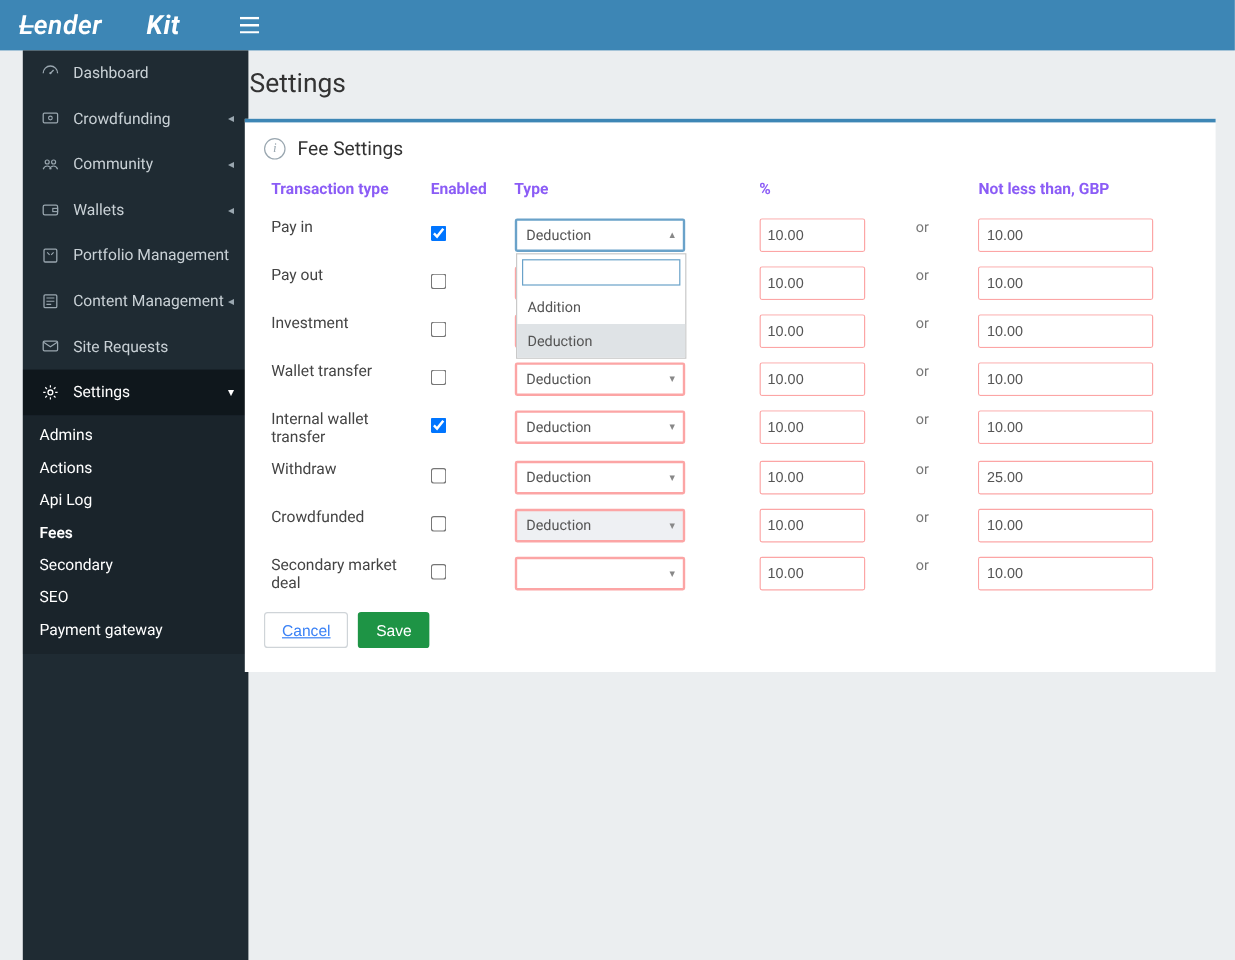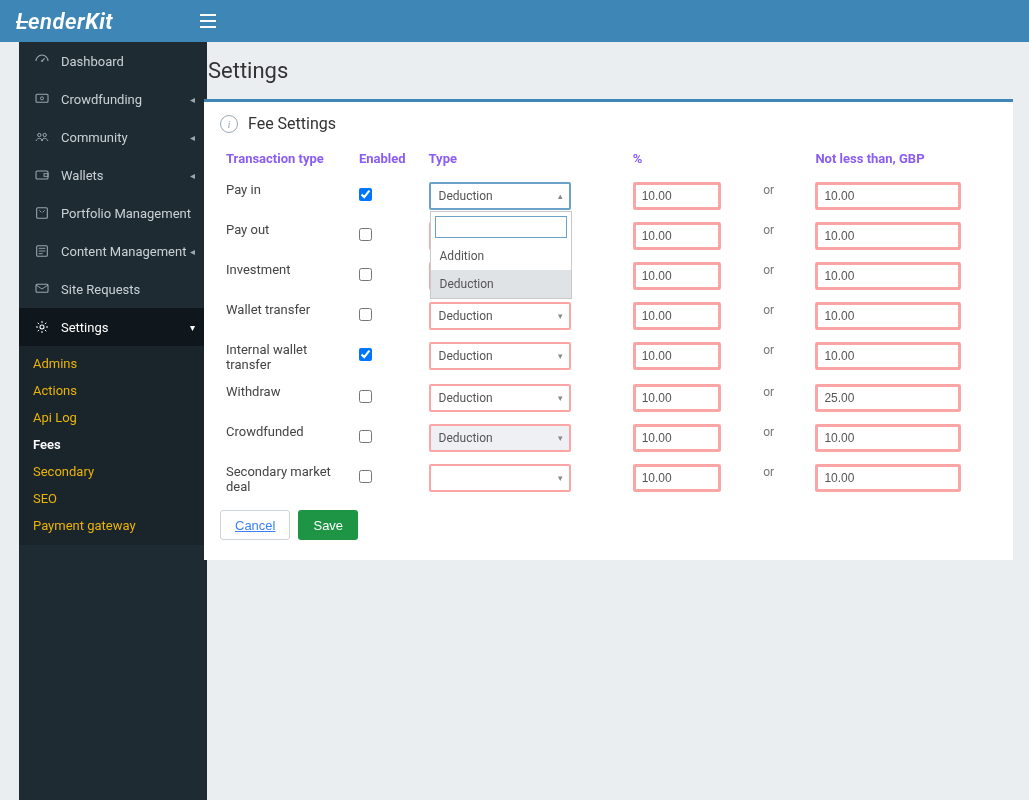--- a/index.html
+++ b/index.html
@@ -24,20 +24,21 @@
     width: 188px;
     height: 42px;
     display: flex;
     align-items: center;
     padding-left: 16px;
     color: #fff;
     font-size: 22px;
     font-weight: 600;
     font-style: italic;
     letter-spacing: 0.5px;
+    gap: 37px;
   }
   .logo .l-strike { text-decoration: line-through; text-decoration-thickness: 2px; }
   .hamburger { width: 40px; height: 42px; display:flex; align-items:center; justify-content:center; color:#fff; cursor:pointer;}
   .hamburger svg { width:16px; height:14px; }
 
   .sidebar {
     position: absolute;
     left:0; top:42px; bottom:0;
     width:188px;
     background:#1f2b33;
@@ -63,21 +64,21 @@
   }
   .nav-item.active .nav-icon { color:#fff;}
   .nav-item.active .caret { color:#fff;}
   .subnav {
     background:#1a242b;
     padding:4px 0 6px;
   }
   .subnav-item {
     display:block;
     padding:6px 14px 6px 14px;
-    color:#eab308;
+    color:#ffffff;
     font-size:13px;
     cursor:pointer;
   }
   .subnav-item.active { color:#fff; font-weight:600;}
 
   .main {
     position:absolute;
     left:188px;
     top:42px;
     right:0;
@@ -145,21 +146,21 @@
     font-size:12px;
     color:#555;
     cursor:pointer;
   }
   .dropdown .opt:hover, .dropdown .opt.hover { background:#dfe3e6; }
 
   .igroup {
     display:flex;
     width:88px;
     height:28px;
-    border:3px solid #fca5a5;
+    border:1px solid #fca5a5;
     border-radius:2px;
     overflow:hidden;
   }
   .igroup input {
     flex:1;
     border:none;
     outline:none;
     font-size:12px;
     color:#555;
     padding:0 6px;

